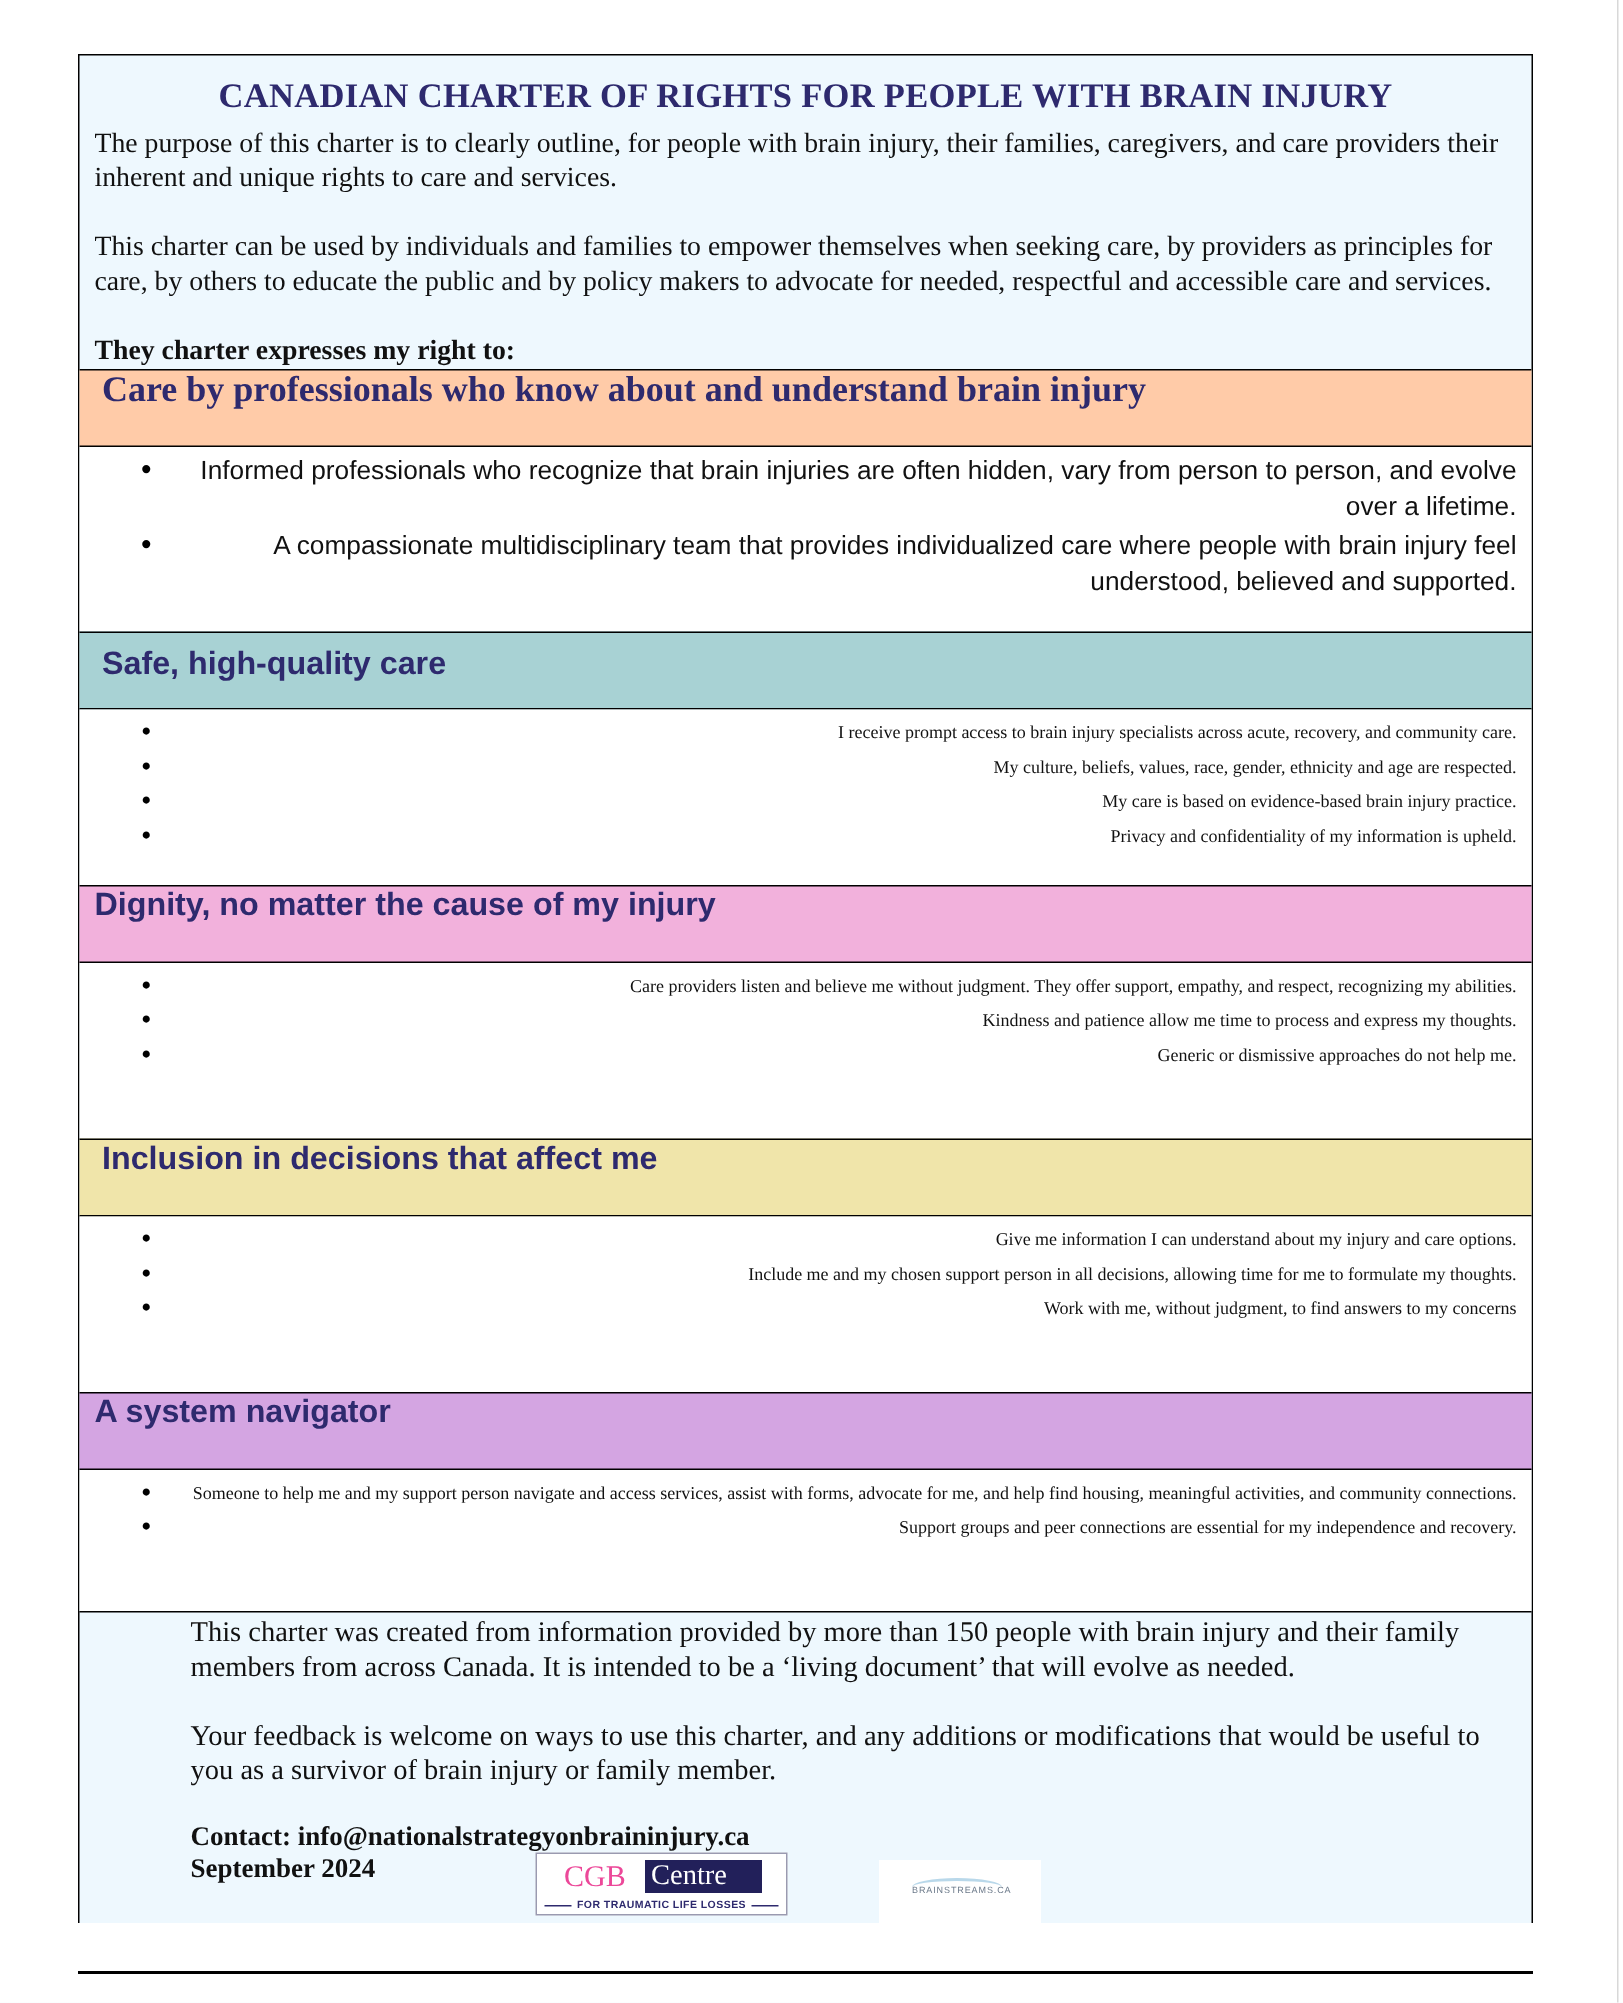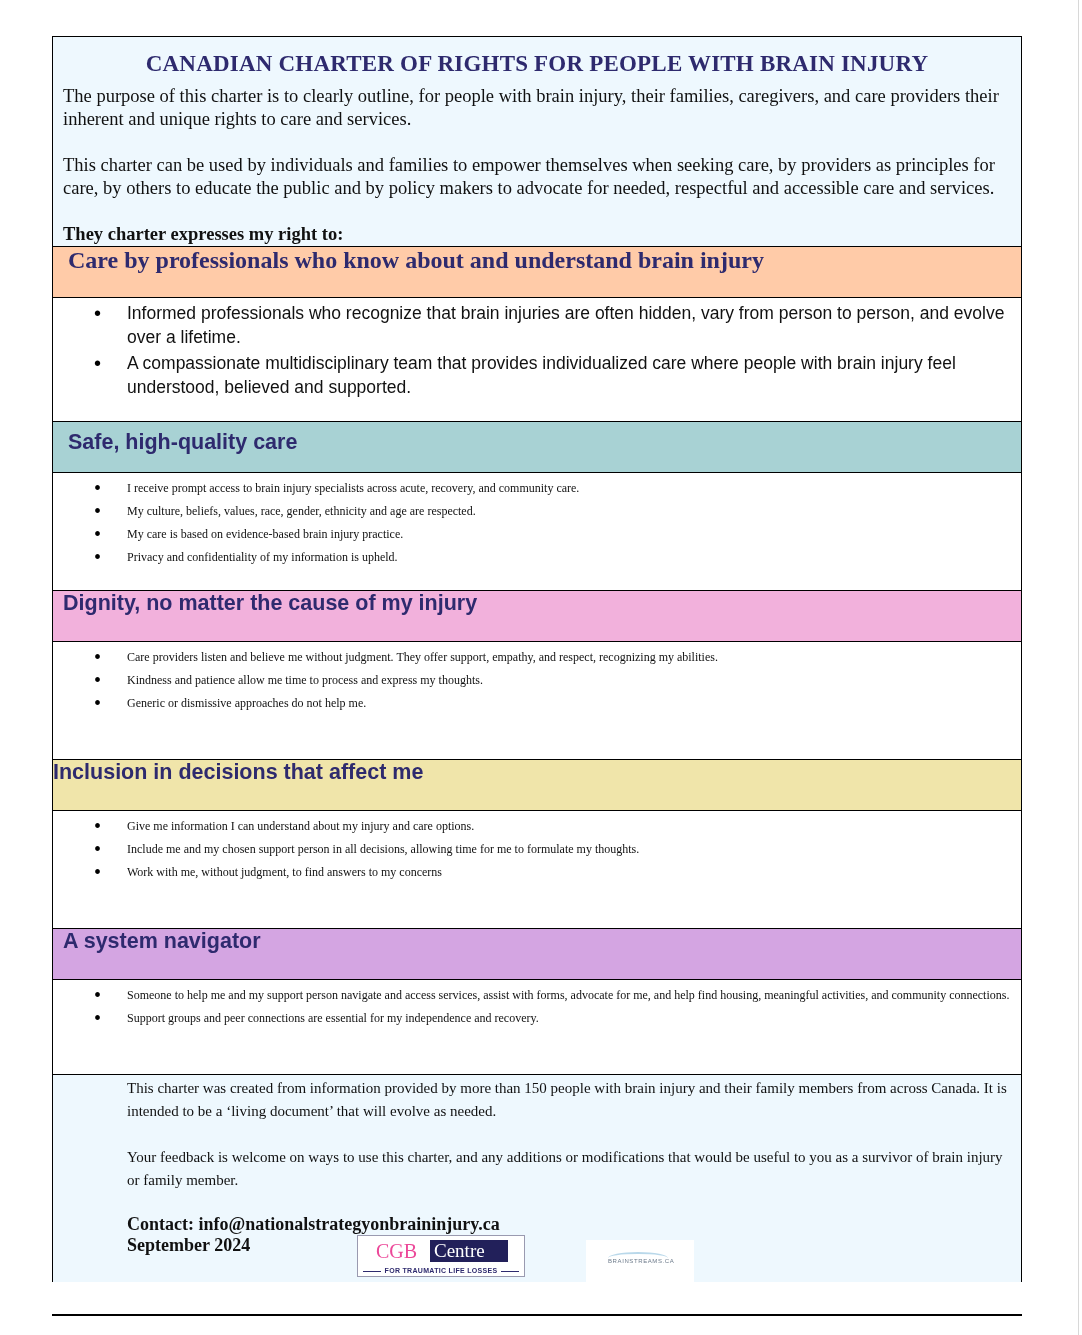--- a/index.html
+++ b/index.html
@@ -19,44 +19,44 @@
     }
     .intro p { margin: 0; font-size: 18.5px; line-height: 23px; }
     .intro p + p { margin-top: 23px; }
     .intro .lead { font-weight: bold; margin-top: 23px; padding-bottom: 0; }
     .section-head {
       border-top: 1.5px solid #000; border-bottom: 1.5px solid #000;
       height: 50px; display: flex; align-items: flex-start;
       color: #2e2a6e; font-weight: bold;
     }
     .section-body { background: #ffffff; padding: 4px 0 0 0; }
-    .section-body ul { margin: 0; padding: 0 0 0 74px; list-style: none; }
+    .section-body ul { margin: 0; padding: 0 0 0 74px; list-style: none; text-align: right; }
     .section-body li { position: relative; font-size: 12px; line-height: 23px; color: #111; padding-right: 10px; }
     .section-body li::before {
       content: "\2022"; position: absolute; left: -33px; top: 0; font-size: 20px; color: #000;
     }
     .sec1 .section-head { background: #ffcba8; height: 50px; }
     .sec1 .section-head .h { font-size: 24px; padding-left: 15px; }
     .sec1 .section-body { height: 120px; padding-top: 3px; }
     .sec1 .section-body li { font-size: 17.5px; line-height: 24px; margin-bottom: 2px; }
     .sec2 .section-head { background: #a8d2d4; height: 50px; }
     .sec2 .h, .sec3 .h, .sec4 .h, .sec5 .h { font-size: 21.5px; }
     .sec2 .section-head .h { padding-left: 15px; padding-top: 8px; }
     .sec2 .section-body { height: 113px; }
     .sec3 .section-head { background: #f2b1dc; height: 50px; }
     .sec3 .section-head .h { padding-left: 10px; }
     .sec3 .section-body { height: 113px; }
     .sec4 .section-head { background: #f0e5aa; height: 50px; }
-    .sec4 .section-head .h { }
+    .sec4 .section-head .h { padding-left: 15px; }
     .sec4 .section-body { height: 113px; }
     .sec5 .section-head { background: #d4a5e2; height: 50px; }
     .sec5 .section-head .h { padding-left: 10px; }
     .sec5 .section-body { height: 90px; }
     .footer { border-top: 1.5px solid #000; padding: 2px 10px 0 74px; color: #111; height: 205px; position: relative; }
-    .footer p { margin: 0; font-size: 15px; line-height: 23px; }
+    .footer p { margin: 0; font-size: 19px; line-height: 23px; }
     .footer p + p { margin-top: 23px; }
     .contact-row { display: flex; justify-content: space-between; margin-top: 22px; font-weight: bold; font-size: 18px; padding-right: 110px; flex-direction: column; }
     .logo-cgb {
       position: absolute; left: 304px; top: 160px; width: 168px; height: 42px;
       border: 1px solid #9a9ab0; background: #fff; box-sizing: border-box;
     }
     .logo-cgb .cgb { position: absolute; left: 18px; top: 4px; font-size: 20px; color: #ec4899; }
     .logo-cgb .centre {
       position: absolute; left: 72px; top: 4px; width: 78px; height: 22px; background: #22205a;
       color: #fff; font-size: 19px; line-height: 22px; padding-left: 4px; box-sizing: border-box;

